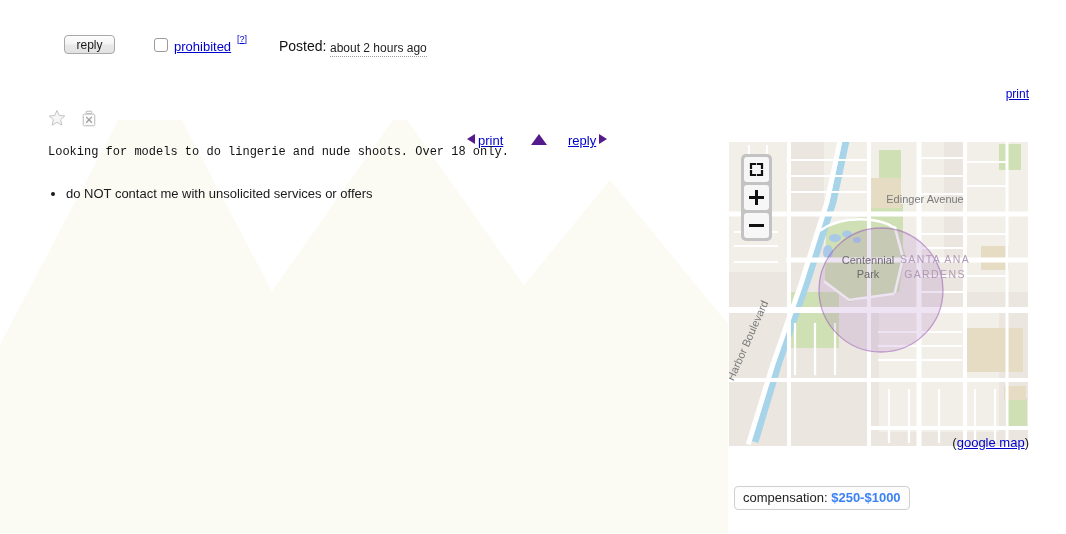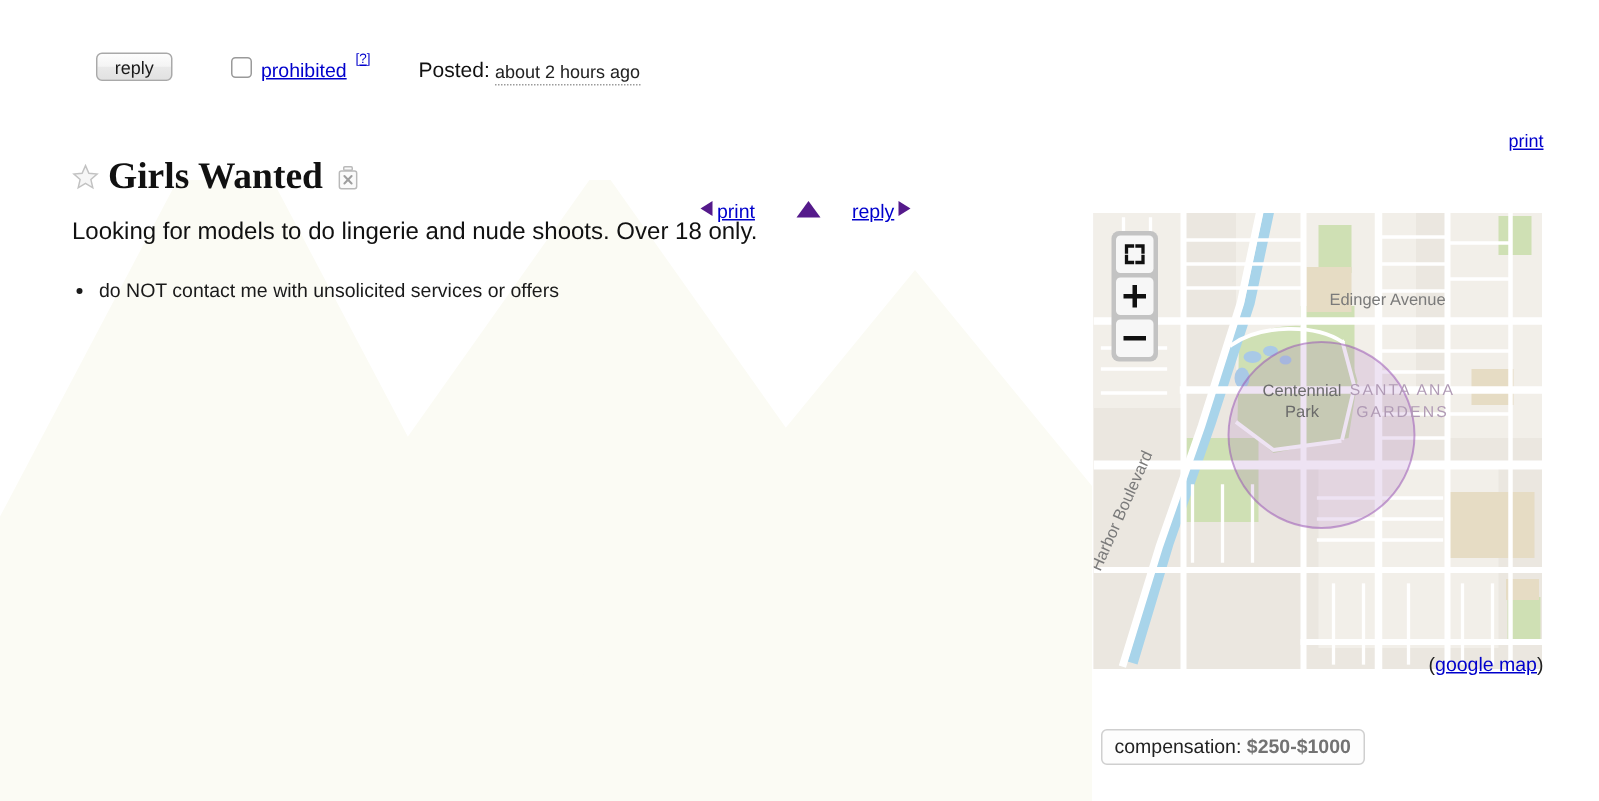--- a/index.html
+++ b/index.html
@@ -136,22 +136,22 @@
     font-size: 25px; font-weight: bold;
     color: #111111;
     white-space: nowrap;
   }
   #delete-icon { width: 16px; height: 17px; margin-left: 9px; cursor: pointer; display:block;}
 
   
   #posting-body {
     position: absolute; left: 48px; top: 144px;
     width: 640px;
-    font-family: Liberation Sans, sans-serif;
-    font-size: 16px; color: #111111;
+    font-family: Liberation Mono, monospace;
+    font-size: 12px; color: #111111;
     line-height: 1.35;
     z-index: 3;
   }
   #notices {
     position: absolute; left: 48px; top: 186px;
     z-index: 3;
     margin: 0; padding: 0 0 0 18px;
     list-style: disc;
   }
   #notices li {
@@ -215,21 +215,21 @@
   #compensation-chip {
     display: inline-block;
     border: 1px solid #cfcfcf;
     border-radius: 4px;
     background: #fdfdfd;
     padding: 3px 8px 4px 8px;
     font-size: 13px;
     color: #222222;
     white-space: nowrap;
   }
-  #compensation-chip b { color: #737373; margin-top: 39px; }
+  #compensation-chip b { color: #3b82f6; margin-top: 39px; }
 </style>
 </head>
 <body>
 
 <div id="watermark">
   <svg width="728" height="414" viewBox="0 0 728 414" xmlns="http://www.w3.org/2000/svg">
     <g fill="#fbfbf4">
       <polygon points="150,-60 400,414 -100,414"></polygon>
       <polygon points="400,-10 700,414 100,414"></polygon>
       <polygon points="610,60 900,414 320,414"></polygon>
@@ -260,21 +260,20 @@
   <span id="next-link" class="nav-link"><span>reply</span><span class="nav-tri tri-right"></span></span>
 </div>
 
 <span id="print-link">print</span>
 
 <div id="title-row">
   <svg id="favorite-star" viewBox="0 0 20 20">
     <polygon points="10,1.6 12.5,7.2 18.6,7.8 14,11.9 15.4,18 10,14.8 4.6,18 6,11.9 1.4,7.8 7.5,7.2" fill="#f6f6f6" stroke="#c2c2c2" stroke-width="1.1"></polygon>
   </svg>
 
-  <span id="posting-title">Girls Wanted</span>
 
   <svg id="delete-icon" viewBox="0 0 18 19">
     <rect x="2.5" y="4.5" width="13" height="13.2" rx="1.6" fill="#fafafa" stroke="#b9b9b9" stroke-width="1.1"></rect>
     <rect x="5.8" y="1.3" width="6.4" height="2.6" rx="0.8" fill="#fafafa" stroke="#b9b9b9" stroke-width="1.1"></rect>
     <g stroke="#9e9e9e" stroke-width="1.5" stroke-linecap="round">
       <line x1="6.3" y1="8.2" x2="11.7" y2="13.8"></line>
       <line x1="11.7" y1="8.2" x2="6.3" y2="13.8"></line>
     </g>
   </svg>
 </div>

